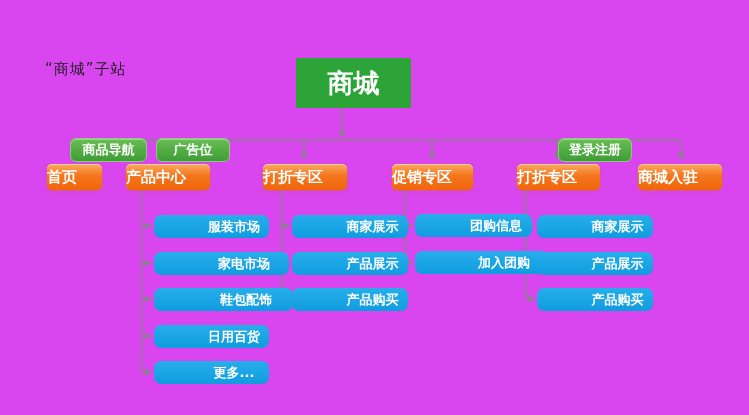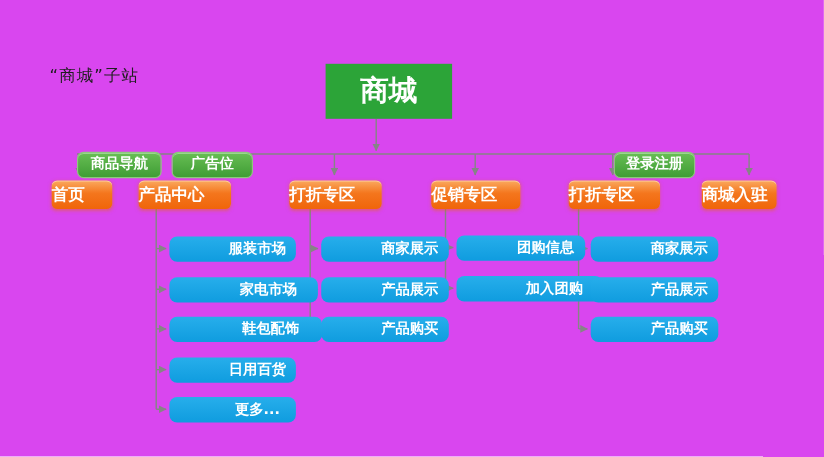--- a/index.html
+++ b/index.html
@@ -94,21 +94,21 @@
 
   <div class="pill" style="left:70px;width:77px">商品导航</div>
   <div class="pill" style="left:156px;width:74px">广告位</div>
   <div class="pill" style="left:558px;width:74px">登录注册</div>
 
   <div class="section" style="left:47px;width:55px">首页</div>
   <div class="section" style="left:126px;width:84px">产品中心</div>
   <div class="section" style="left:263px;width:84px">打折专区</div>
   <div class="section" style="left:392px;width:81px">促销专区</div>
   <div class="section" style="left:517px;width:83px">打折专区</div>
-  <div class="section" style="left:638px;width:68px">商城入驻</div>
+  <div class="section" style="left:638px;width:84px">商城入驻</div>
 
   <div class="leaf" style="left:154px;top:215px;width:70px">服装市场</div>
   <div class="leaf" style="left:154px;top:252px;width:90px">家电市场</div>
   <div class="leaf" style="left:154px;top:288px;width:94px">鞋包配饰</div>
   <div class="leaf" style="left:154px;top:325px;width:70px">日用百货</div>
   <div class="leaf" style="left:154px;top:361px;width:70px">更多...</div>
 
   <div class="leaf" style="left:292px;top:215px;width:71px">商家展示</div>
   <div class="leaf" style="left:292px;top:252px;width:71px">产品展示</div>
   <div class="leaf" style="left:292px;top:288px;width:71px">产品购买</div>

